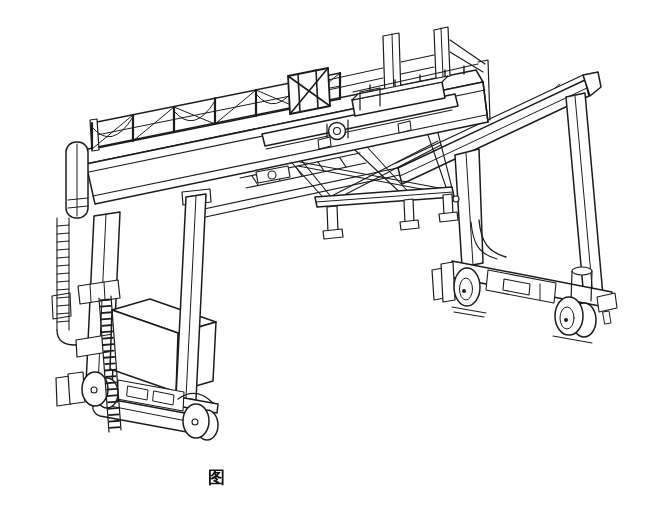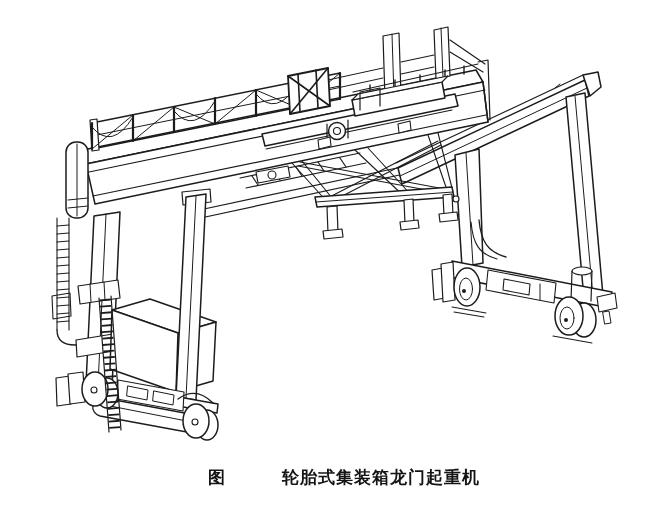--- a/index.html
+++ b/index.html
@@ -200,16 +200,15 @@
       </g>
       <g>
         <path d="M99,298 L109,432 M111,296 L121,430" stroke-width="1.2"></path>
         <path d="M105,299 L115,431" stroke="#1c1c1c" stroke-width="11" stroke-dasharray="1.8,4.6" stroke-linecap="butt"></path>
       </g>
     </g>
   </svg>
 
   <div class="caption-row">
     <span class="fig-label">图</span>
-    <span class="fig-title">轮胎式集装箱龙门起重机</span>
   </div>
 
 </div>
 
 </body></html>

